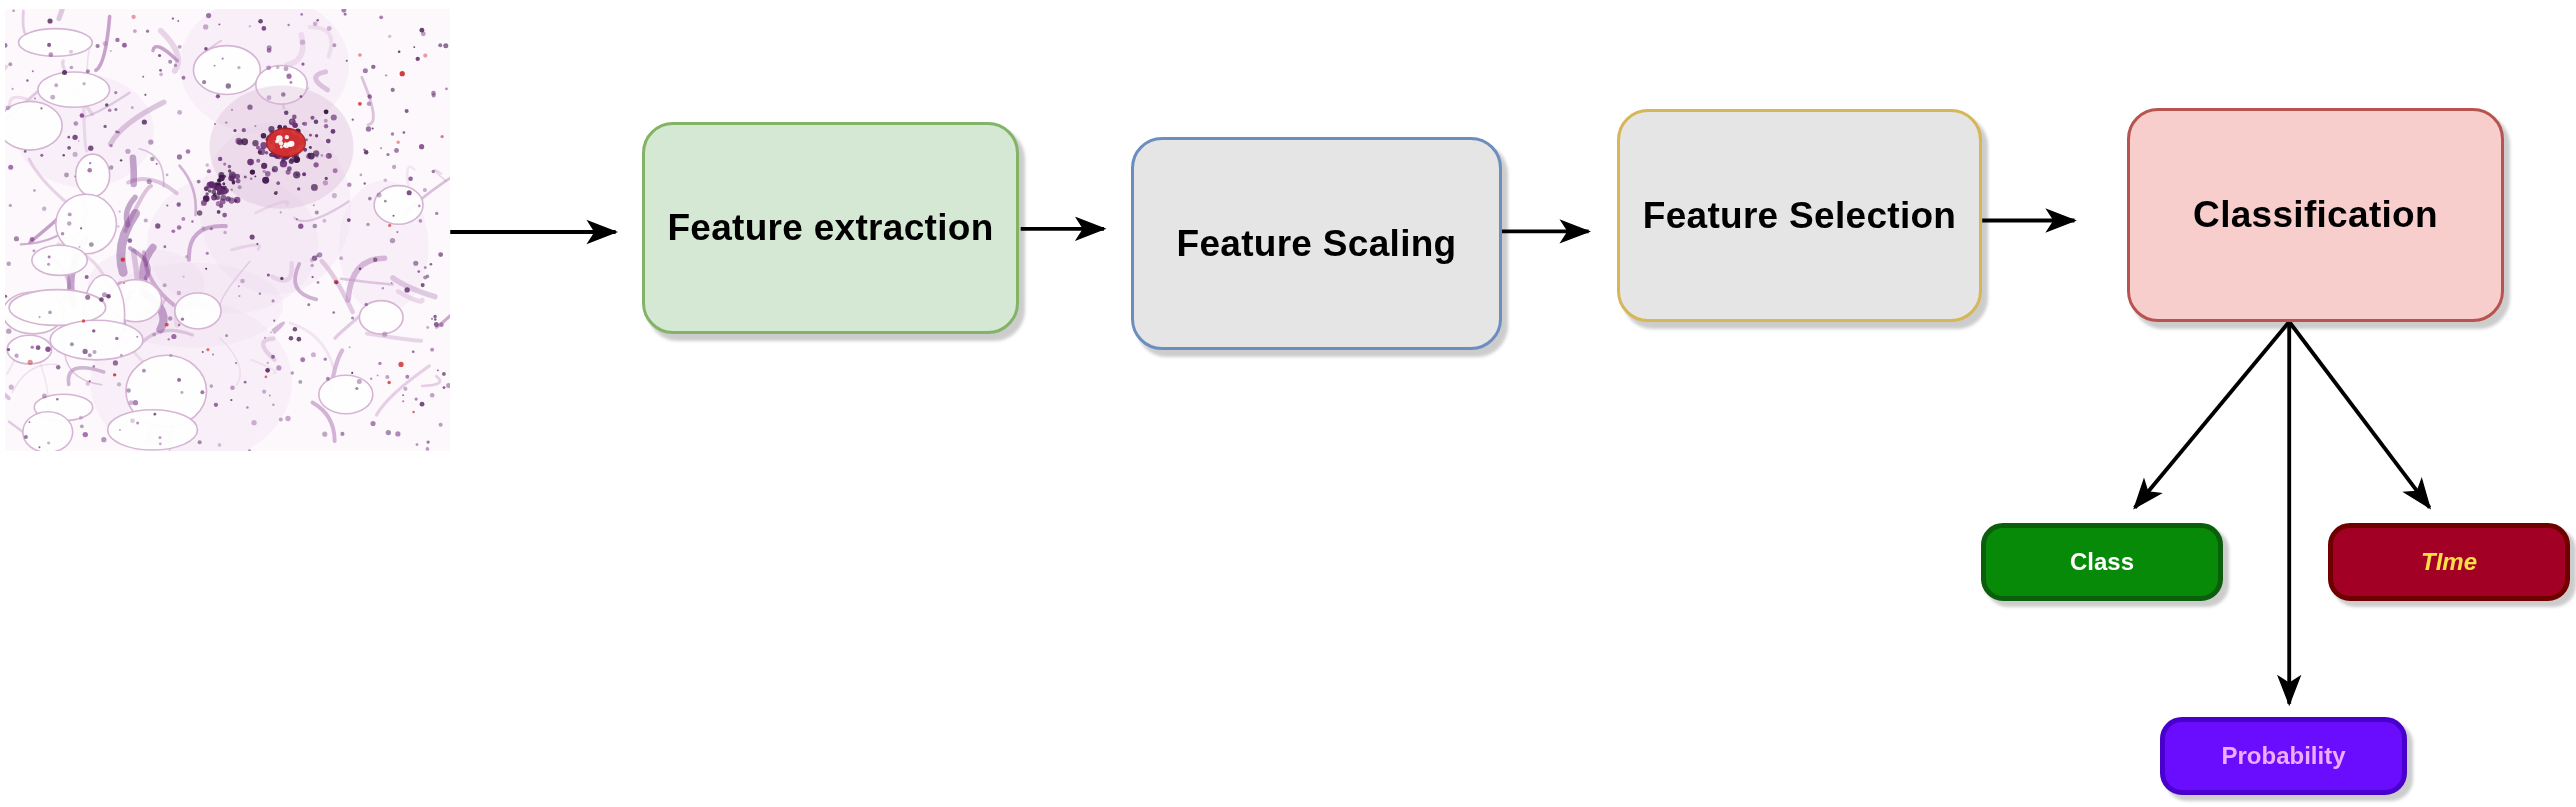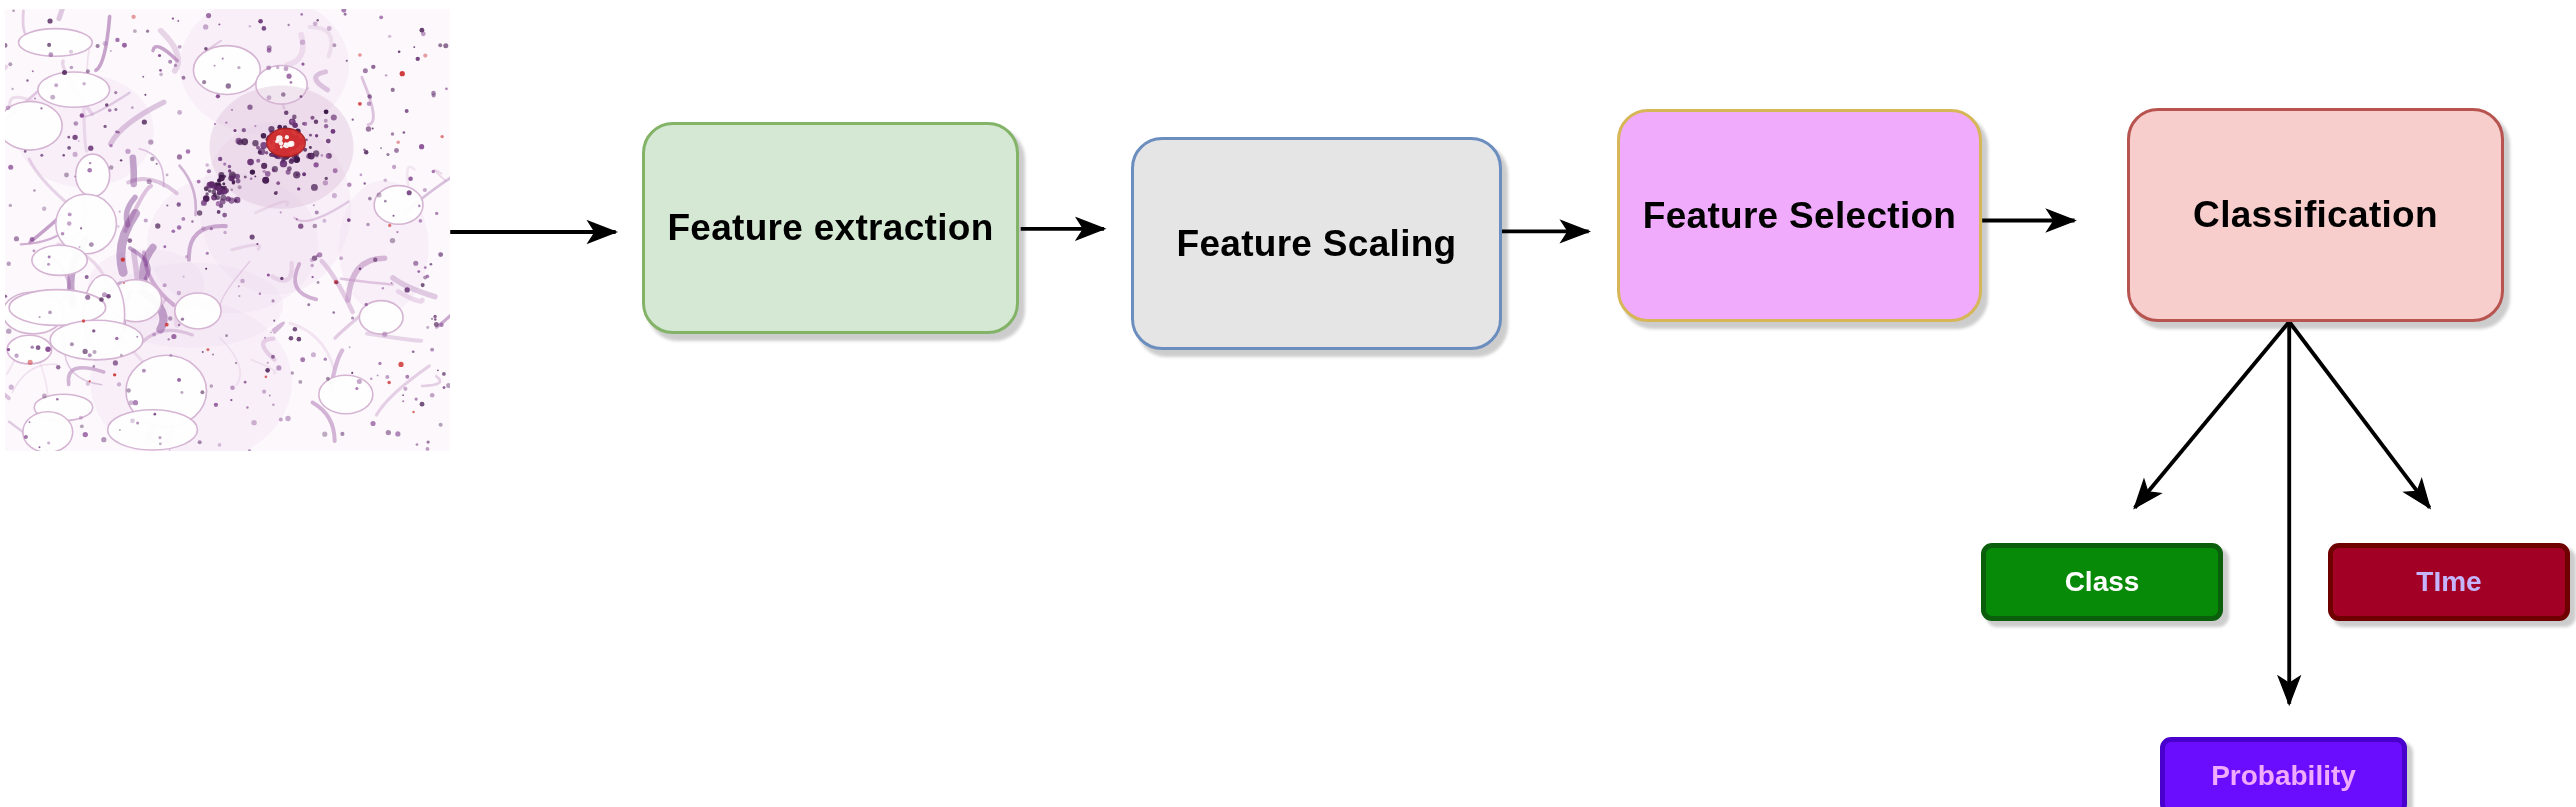--- a/index.html
+++ b/index.html
@@ -20,25 +20,24 @@
   }
   .stage{
     border:3.8px solid #888;
     border-radius:31px;
     font-size:37px;
     box-shadow:5.8px 6.4px 3.2px rgba(0,0,0,0.20);
     letter-spacing:0.3px;
   }
   .out{
     border:5.8px solid #333;
-    border-radius:11px;
-    font-size:28px;
+    border-radius:22px;
+    font-size:24px;
     color:#fff;
     box-shadow:5.1px 5.8px 3.2px rgba(0,0,0,0.20);
-    margin-top:20px;
   }
   .tissue{
     position:absolute;
     left:5.1px;top:9px;width:445px;height:442px;
   }
   .tissue svg{display:block;width:100%;height:100%;}
   .arrow-layer{
     position:absolute;left:0;top:0;width:2576px;height:807px;
     pointer-events:none;
   }
@@ -858,33 +857,33 @@
   </svg>
 
   <div class="node stage" style="left: 642px; top: 122px; width: 377px; height: 212px; background: rgb(213, 232, 212); border-color: rgb(130, 179, 102);">
     <span>Feature extraction</span>
   </div>
 
   <div class="node stage" style="left: 1131px; top: 113px; width: 371px; height: 213px; background: #e5e5e5; border-color: rgb(108, 142, 191); margin-top: 24px;">
     <span>Feature Scaling</span>
   </div>
 
-  <div class="node stage" style="left: 1617px; top: 109px; width: 365px; height: 213px; background: #f0abfc; border-color: rgb(214, 182, 86);">
+  <div class="node stage" style="left: 1617px; top: 109px; width: 365px; height: 213px; background: #e5e5e5; border-color: rgb(214, 182, 86);">
     <span>Feature Selection</span>
   </div>
 
   <div class="node stage" style="left: 2102px; top: 108px; width: 377px; height: 214px; background: rgb(248, 206, 204); border-color: rgb(184, 84, 80); margin-left: 25px;">
     <span>Classification</span>
   </div>
 
   <div class="node out" style="left: 1981px; top: 523px; width: 242px; height: 78px; background: rgb(7, 138, 7); border-color: rgb(11, 94, 11); color: rgb(255, 255, 255);">
     <span>Class</span>
   </div>
 
-  <div class="node out" style="left: 2328px; top: 523px; width: 242px; height: 78px; background: rgb(162, 0, 37); border-color: rgb(111, 0, 0); color: #c4b5fd;">
+  <div class="node out" style="left: 2328px; top: 523px; width: 242px; height: 78px; background: rgb(162, 0, 37); border-color: rgb(111, 0, 0); color: #fde047; font-style: italic;">
     <span>TIme</span>
   </div>
 
   <div class="node out" style="left: 2160px; top: 717px; width: 247px; height: 78px; background: rgb(106, 13, 255); border-color: rgb(74, 0, 204); color: #f0abfc;">
     <span>Probability</span>
   </div>
 
 </div>
 
 

